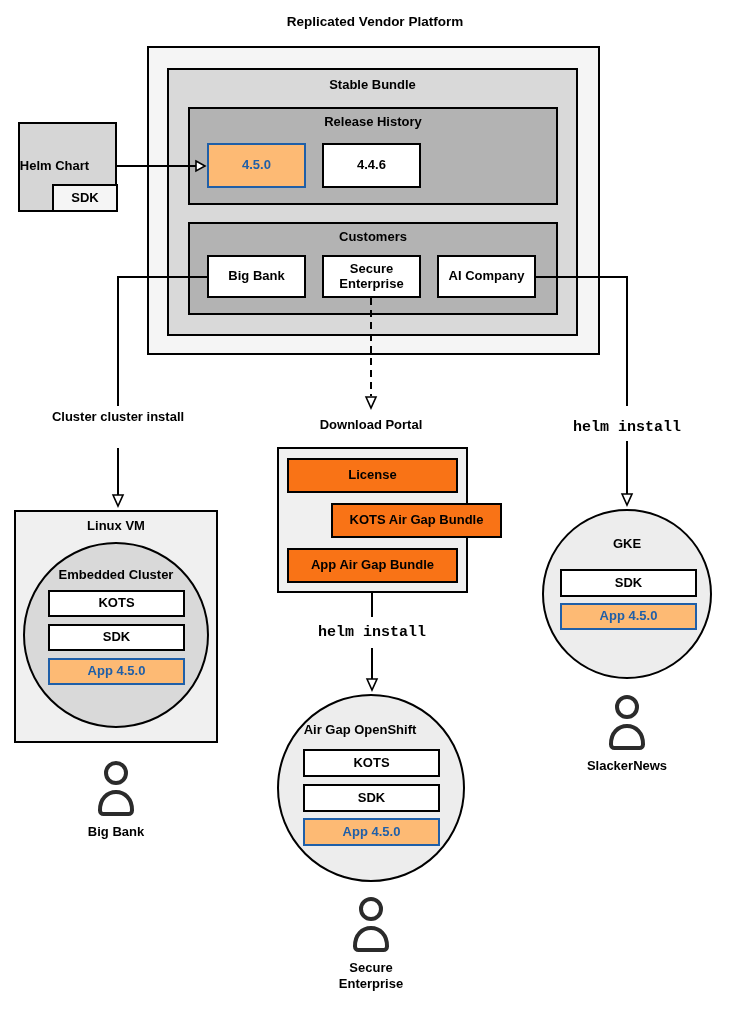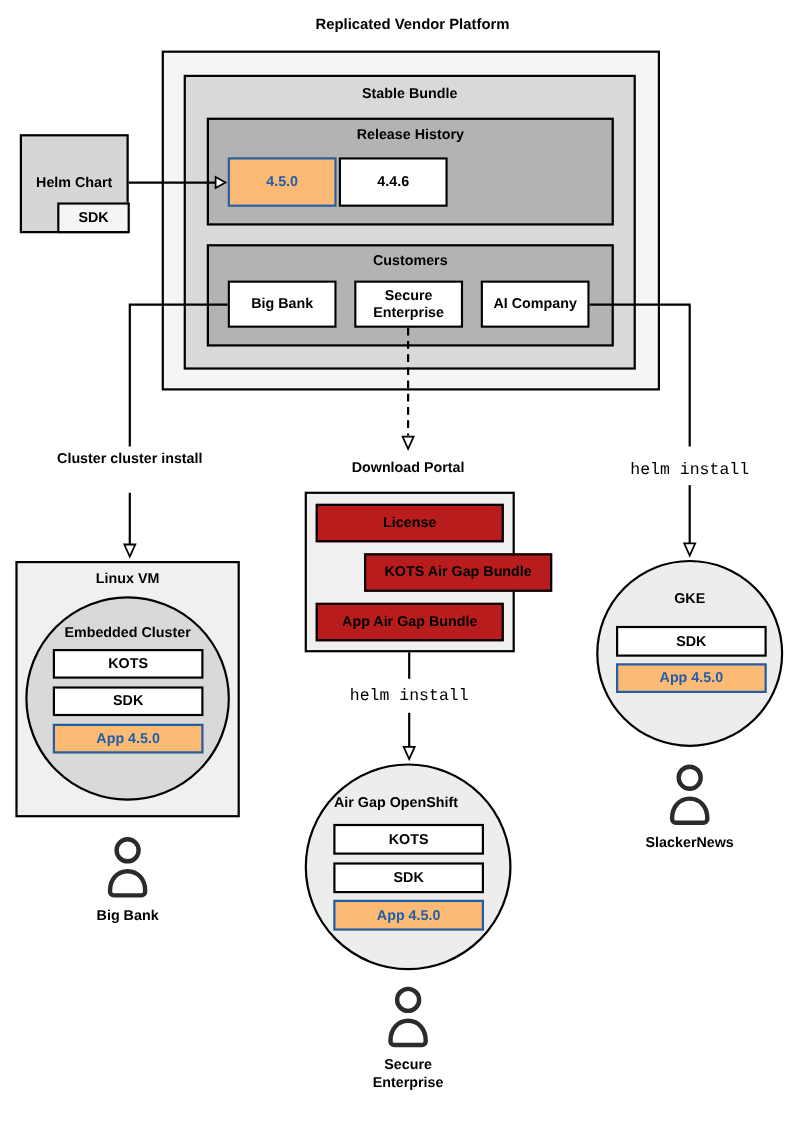--- a/index.html
+++ b/index.html
@@ -12,22 +12,22 @@
     position:absolute; font-weight:bold; font-size:13px; color:#000;
     text-align:center; line-height:1.22; box-sizing:border-box;
   }
   .node {
     position:absolute; border:2px solid #000; background:#fff;
     display:flex; align-items:center; justify-content:center;
     font-weight:bold; font-size:13px; color:#000; text-align:center;
     line-height:1.12; box-sizing:border-box;
   }
   .node.blue { background:#fdba74; border-color:#1f5fa8; color:#1f5fa8; }
-  .gray-item { background:#b91c1c; }
-  .mono { font-family:"Liberation Mono", monospace; font-weight:normal; font-size:15px; letter-spacing:0px; }
+  .gray-item { background:#f97316; }
+  .mono { font-family:"Liberation Mono", monospace; font-weight:bold; font-size:15px; letter-spacing:0px; }
   .fill-f5 { background:#f5f5f5; }
   .fill-f0 { background:#f0f0f0; }
   .fill-ee { background:#ededed; }
   .fill-d9 { background:#d9d9d9; }
   .fill-d6 { background:#d6d6d6; }
   .fill-b3 { background:#b3b3b3; }
   .circle { border-radius:50%; }
   svg.overlay { position:absolute; left:0; top:0; pointer-events:none; }
   .person { position:absolute; width:48px; height:58px; }
 </style>
@@ -39,30 +39,30 @@
   <div class="lbl" style="left:140px; top:14px; width:470px; font-size:13.5px;">Replicated Vendor Platform</div>
 
   <div class="box fill-f5" style="left:147px; top:46px; width:453px; height:309px;"></div>
 
   <div class="box fill-d9" style="left:167px; top:68px; width:411px; height:268px;"></div>
   <div class="lbl" style="left:167px; top:77px; width:411px;">Stable Bundle</div>
 
   <div class="box fill-b3" style="left:188px; top:107px; width:370px; height:98px;"></div>
   <div class="lbl" style="left:188px; top:114px; width:370px;">Release History</div>
   <div class="node blue" style="left:207px; top:143px; width:99px; height:45px;">4.5.0</div>
-  <div class="node" style="left:308px; top:143px; width:99px; height:45px;">4.4.6</div>
+  <div class="node" style="left:322px; top:143px; width:99px; height:45px;">4.4.6</div>
 
   <div class="box fill-b3" style="left:188px; top:222px; width:370px; height:93px;"></div>
   <div class="lbl" style="left:188px; top:229px; width:370px;">Customers</div>
   <div class="node" style="left:207px; top:255px; width:99px; height:43px;">Big Bank</div>
   <div class="node" style="left:322px; top:255px; width:99px; height:43px; padding:0 8px;">Secure Enterprise</div>
   <div class="node" style="left:437px; top:255px; width:99px; height:43px;">AI Company</div>
 
   <div class="box fill-d6" style="left:18px; top:122px; width:99px; height:90px;"></div>
-  <div class="lbl" style="left:18px; top:158px; width:99px;text-align:center;">Helm Chart</div>
+  <div class="lbl" style="left:5px; top:158px; width:99px;text-align:center;">Helm Chart</div>
   <div class="node fill-f5" style="left:52px; top:184px; width:66px; height:28px; background:#f5f5f5;">SDK</div>
 
   <div class="lbl" style="left:38px; top:409px; width:160px;">Cluster cluster install</div>
 
   <div class="box fill-f0" style="left:14px; top:510px; width:204px; height:233px;"></div>
   <div class="lbl" style="left:14px; top:518px; width:204px;">Linux VM</div>
 
   <div class="box circle fill-d9" style="left:23px; top:542px; width:186px; height:186px;"></div>
   <div class="lbl" style="left:23px; top:567px; width:186px;">Embedded Cluster</div>
   <div class="node" style="left:48px; top:590px; width:137px; height:27px;">KOTS</div>

